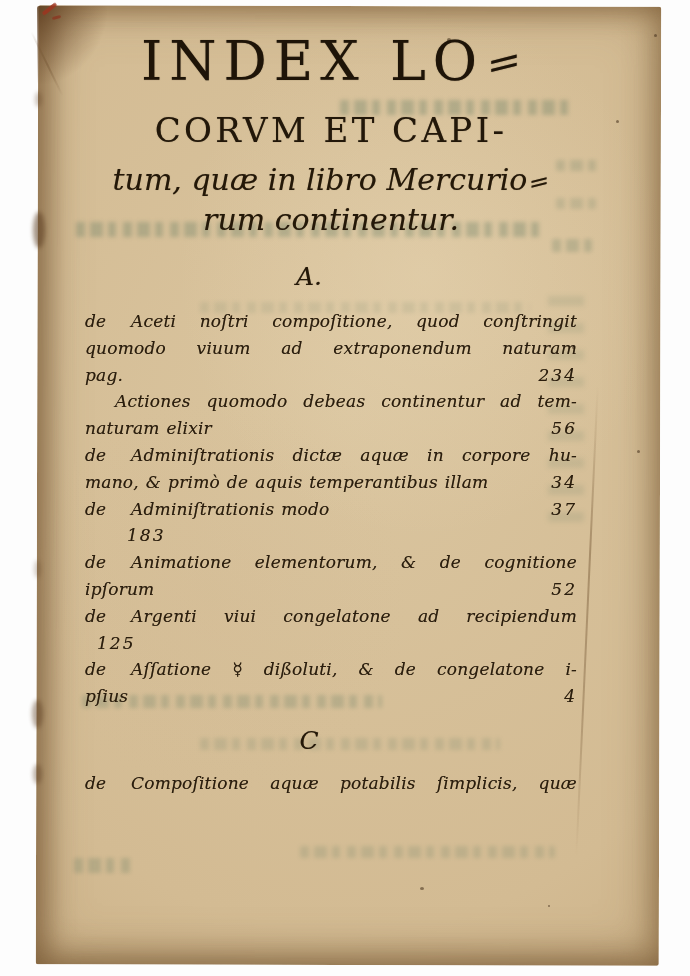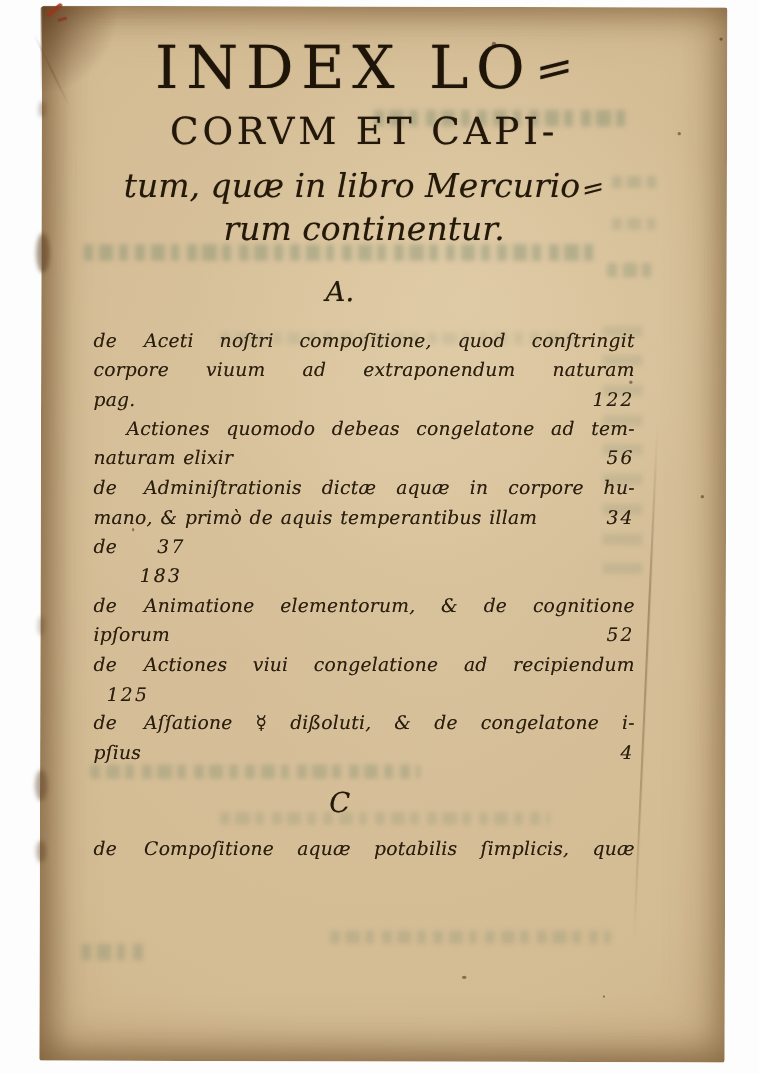--- a/index.html
+++ b/index.html
@@ -49,21 +49,21 @@
   .ghost{position:absolute;color:rgba(104,126,100,.34);filter:blur(2.2px);border-radius:2px;
     background:repeating-linear-gradient(90deg, currentColor 0 9px, transparent 9px 14px,
       currentColor 14px 27px, transparent 27px 32px, currentColor 32px 40px, transparent 40px 47px);}
   .ghost-col{position:absolute;width:36px;filter:blur(2.6px);opacity:.5;border-radius:2px;
     background:repeating-linear-gradient(0deg, rgba(104,126,100,.32) 0 10px, transparent 10px 27px);}
 
   
   .content{position:absolute;left:85px;top:34px;width:492px;color:#281c0e;}
   .t1{font-size:54px;line-height:56px;letter-spacing:.13em;text-align:center;color:#1e1408;
       text-shadow:0 0 1px rgba(30,20,8,.55);white-space:nowrap;}
-  .t2{font-size:34px;line-height:41px;letter-spacing:.1em;text-align:center;margin-top:6px;
+  .t2{font-size:34px;line-height:41px;letter-spacing:.1em;text-align:center;margin-top:16px;
       color:#221709;text-shadow:0 0 .8px rgba(30,20,8,.5);}
   .t3,.t4{font-size:30px;line-height:37px;font-style:italic;text-align:center;color:#241808;
       text-shadow:0 0 .7px rgba(30,20,8,.45);}
   .t3{margin-top:10px;}
   .dbl{display:inline-block;transform:skewY(-14deg) translateY(-4px);font-style:normal;
       font-size:.75em;letter-spacing:0;margin-left:3px;}
   .dbl-sm{display:inline-block;transform:skewY(-14deg);font-size:.8em;margin-left:2px;}
 
   .sec{margin:0;}
   .sec-head{font-style:italic;font-size:25px;line-height:30px;text-align:center;
@@ -128,65 +128,66 @@
 
     <div class="sec sec-a">
       <div class="sec-head">A.</div>
       <div class="entries">
           <div class="iline has-pfx fill">
             <span class="pfx">de</span>
             <span class="txt">Aceti noſtri compoſitione, quod conſtringit</span>
           </div>
           <div class="iline fill">
             <span class="pfx"></span>
-            <span class="txt">corpore viuum ad extraponendum naturam</span>
+            <span class="txt">quomodo viuum ad extraponendum naturam</span>
           </div>
           <div class="iline">
             <span class="pfx"></span>
             <span class="txt">pag.</span>
-            <span class="pg">122</span>
+            <span class="pg">234</span>
           </div>
           <div class="iline ind fill">
             <span class="pfx"></span>
-            <span class="txt">Actiones quomodo debeas congelatone ad tem-</span>
+            <span class="txt">Actiones quomodo debeas continentur ad tem-</span>
           </div>
           <div class="iline">
             <span class="pfx"></span>
             <span class="txt">naturam elixir</span>
             <span class="pg">56</span>
           </div>
           <div class="iline has-pfx fill">
             <span class="pfx">de</span>
             <span class="txt">Adminiſtrationis dictæ aquæ in corpore hu-</span>
           </div>
           <div class="iline">
             <span class="pfx"></span>
             <span class="txt">mano, &amp; primò de aquis temperantibus illam</span>
             <span class="pg">34</span>
           </div>
           <div class="iline has-pfx">
             <span class="pfx">de</span>
+            <span class="txt">Adminiſtrationis modo</span>
             <span class="pg">37</span>
           </div>
           <div class="iline ind">
             <span class="pfx"></span>
             <span class="pg">183</span>
           </div>
           <div class="iline has-pfx fill">
             <span class="pfx">de</span>
             <span class="txt">Animatione elementorum, &amp; de cognitione</span>
           </div>
           <div class="iline">
             <span class="pfx"></span>
             <span class="txt">ipſorum</span>
             <span class="pg">52</span>
           </div>
           <div class="iline has-pfx fill">
             <span class="pfx">de</span>
-            <span class="txt">Actiones viui congelatione ad recipiendum</span>
+            <span class="txt">Argenti viui congelatone ad recipiendum</span>
           </div>
           <div class="iline">
             <span class="pfx"></span>
             <span class="pg">125</span>
           </div>
           <div class="iline has-pfx fill">
             <span class="pfx">de</span>
             <span class="txt">Aſſatione ☿ dißoluti, &amp; de congelatone i-</span>
           </div>
           <div class="iline">

